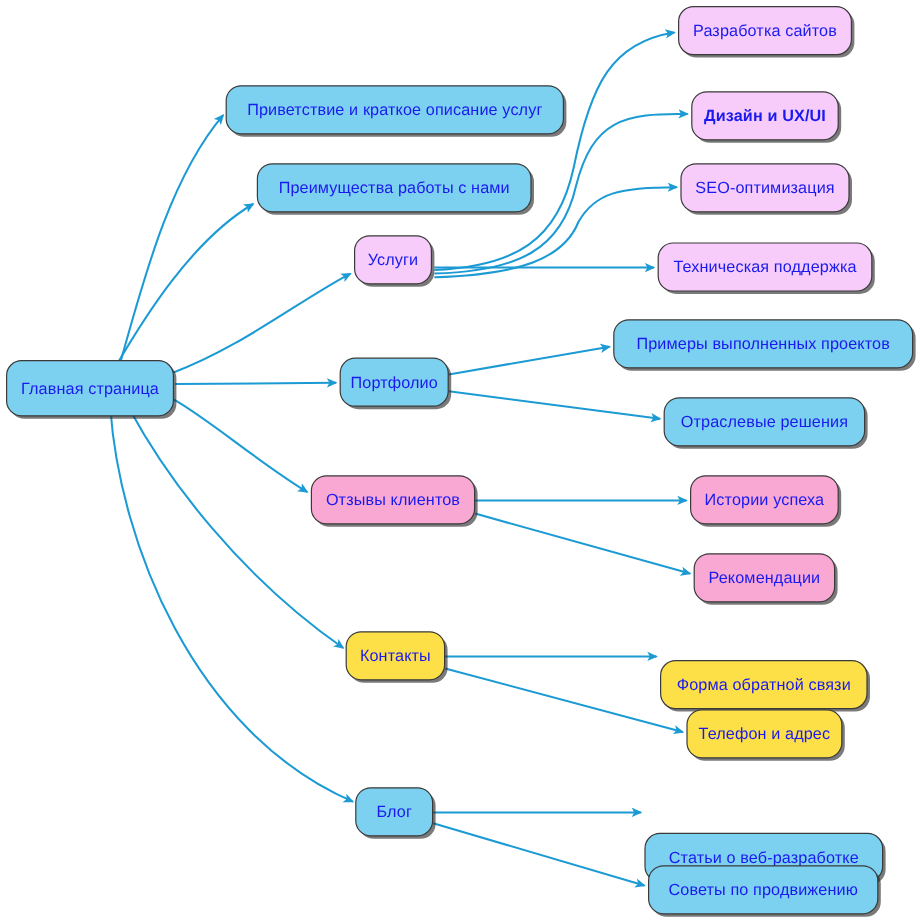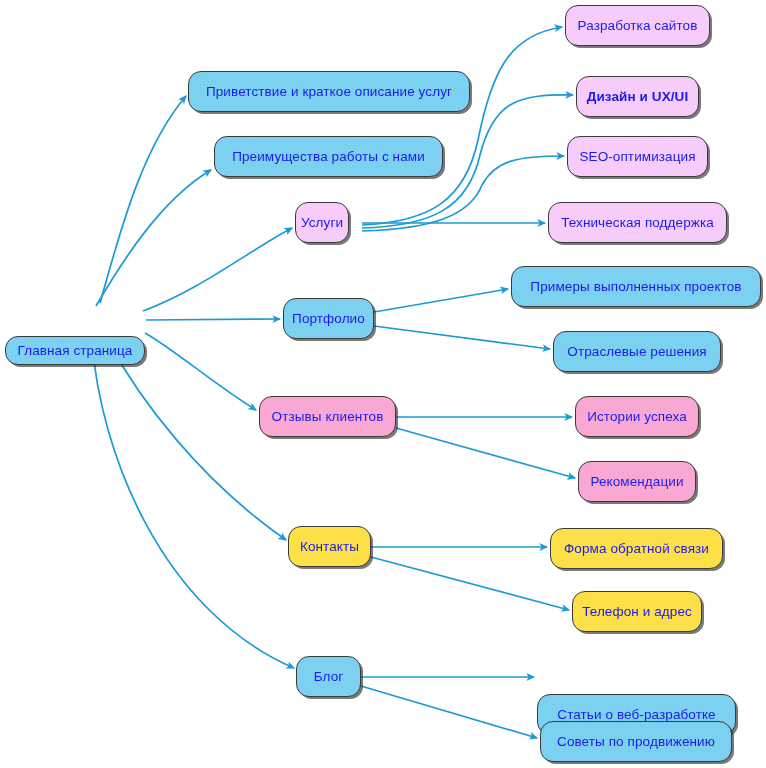--- a/index.html
+++ b/index.html
@@ -76,30 +76,30 @@
         <path d="M 396,417 L 572,417" fill="none" stroke="#1b9ad4" stroke-width="1.7" marker-end="url(#arrow)"></path>
         <path d="M 396,428 L 575,478" fill="none" stroke="#1b9ad4" stroke-width="1.7" marker-end="url(#arrow)"></path>
         <path d="M 371,547 L 547,547" fill="none" stroke="#1b9ad4" stroke-width="1.7" marker-end="url(#arrow)"></path>
         <path d="M 371,557 L 569,610" fill="none" stroke="#1b9ad4" stroke-width="1.7" marker-end="url(#arrow)"></path>
         <path d="M 361,677 L 534,677" fill="none" stroke="#1b9ad4" stroke-width="1.7" marker-end="url(#arrow)"></path>
         <path d="M 361,686 L 537,738" fill="none" stroke="#1b9ad4" stroke-width="1.7" marker-end="url(#arrow)"></path>
       </g>
   </svg>
 
   <div id="node-layer">
-      <div class="node fill-blue" style="left: 5px; top: 300px; width: 140px; height: 29px; margin-top: 36px;">
+      <div class="node fill-blue" style="left: 5px; top: 300px; width: 140px; height: 47px;">
         <span class="node-label">Главная страница</span>
       </div>
       <div class="node fill-blue" style="left: 188px; top: 71px; width: 282px; height: 41px;">
         <span class="node-label">Приветствие и краткое описание услуг</span>
       </div>
       <div class="node fill-blue" style="left: 214px; top: 136px; width: 229px; height: 41px;">
         <span class="node-label">Преимущества работы с нами</span>
       </div>
-      <div class="node fill-pink" style="left: 295px; top: 202px; width: 54px; height: 41px;">
+      <div class="node fill-pink" style="left: 295px; top: 196px; width: 65px; height: 41px;">
         <span class="node-label">Услуги</span>
       </div>
       <div class="node fill-pink" style="left: 565px; top: 5px; width: 145px; height: 41px;">
         <span class="node-label">Разработка сайтов</span>
       </div>
       <div class="node fill-pink" style="left: 576px; top: 76px; width: 123px; height: 41px; font-weight: bold;">
         <span class="node-label">Дизайн и UX/UI</span>
       </div>
       <div class="node fill-pink" style="left: 567px; top: 136px; width: 141px; height: 41px;">
         <span class="node-label">SEO-оптимизация</span>
@@ -121,21 +121,21 @@
       </div>
       <div class="node fill-mint" style="left: 575px; top: 396px; width: 124px; height: 41px;">
         <span class="node-label">Истории успеха</span>
       </div>
       <div class="node fill-mint" style="left: 578px; top: 461px; width: 118px; height: 41px;">
         <span class="node-label">Рекомендации</span>
       </div>
       <div class="node fill-turq" style="left: 288px; top: 526px; width: 83px; height: 41px;">
         <span class="node-label">Контакты</span>
       </div>
-      <div class="node fill-turq" style="left: 550px; top: 528px; width: 173px; height: 41px;">
+      <div class="node fill-turq" style="left: 550px; top: 550px; width: 173px; height: 41px;">
         <span class="node-label">Форма обратной связи</span>
       </div>
       <div class="node fill-turq" style="left: 572px; top: 591px; width: 130px; height: 41px;">
         <span class="node-label">Телефон и адрес</span>
       </div>
       <div class="node fill-blue" style="left: 296px; top: 656px; width: 65px; height: 41px;">
         <span class="node-label">Блог</span>
       </div>
       <div class="node fill-blue" style="left: 537px; top: 656px; width: 199px; height: 41px; margin-top: 38px;">
         <span class="node-label">Статьи о веб-разработке</span>

